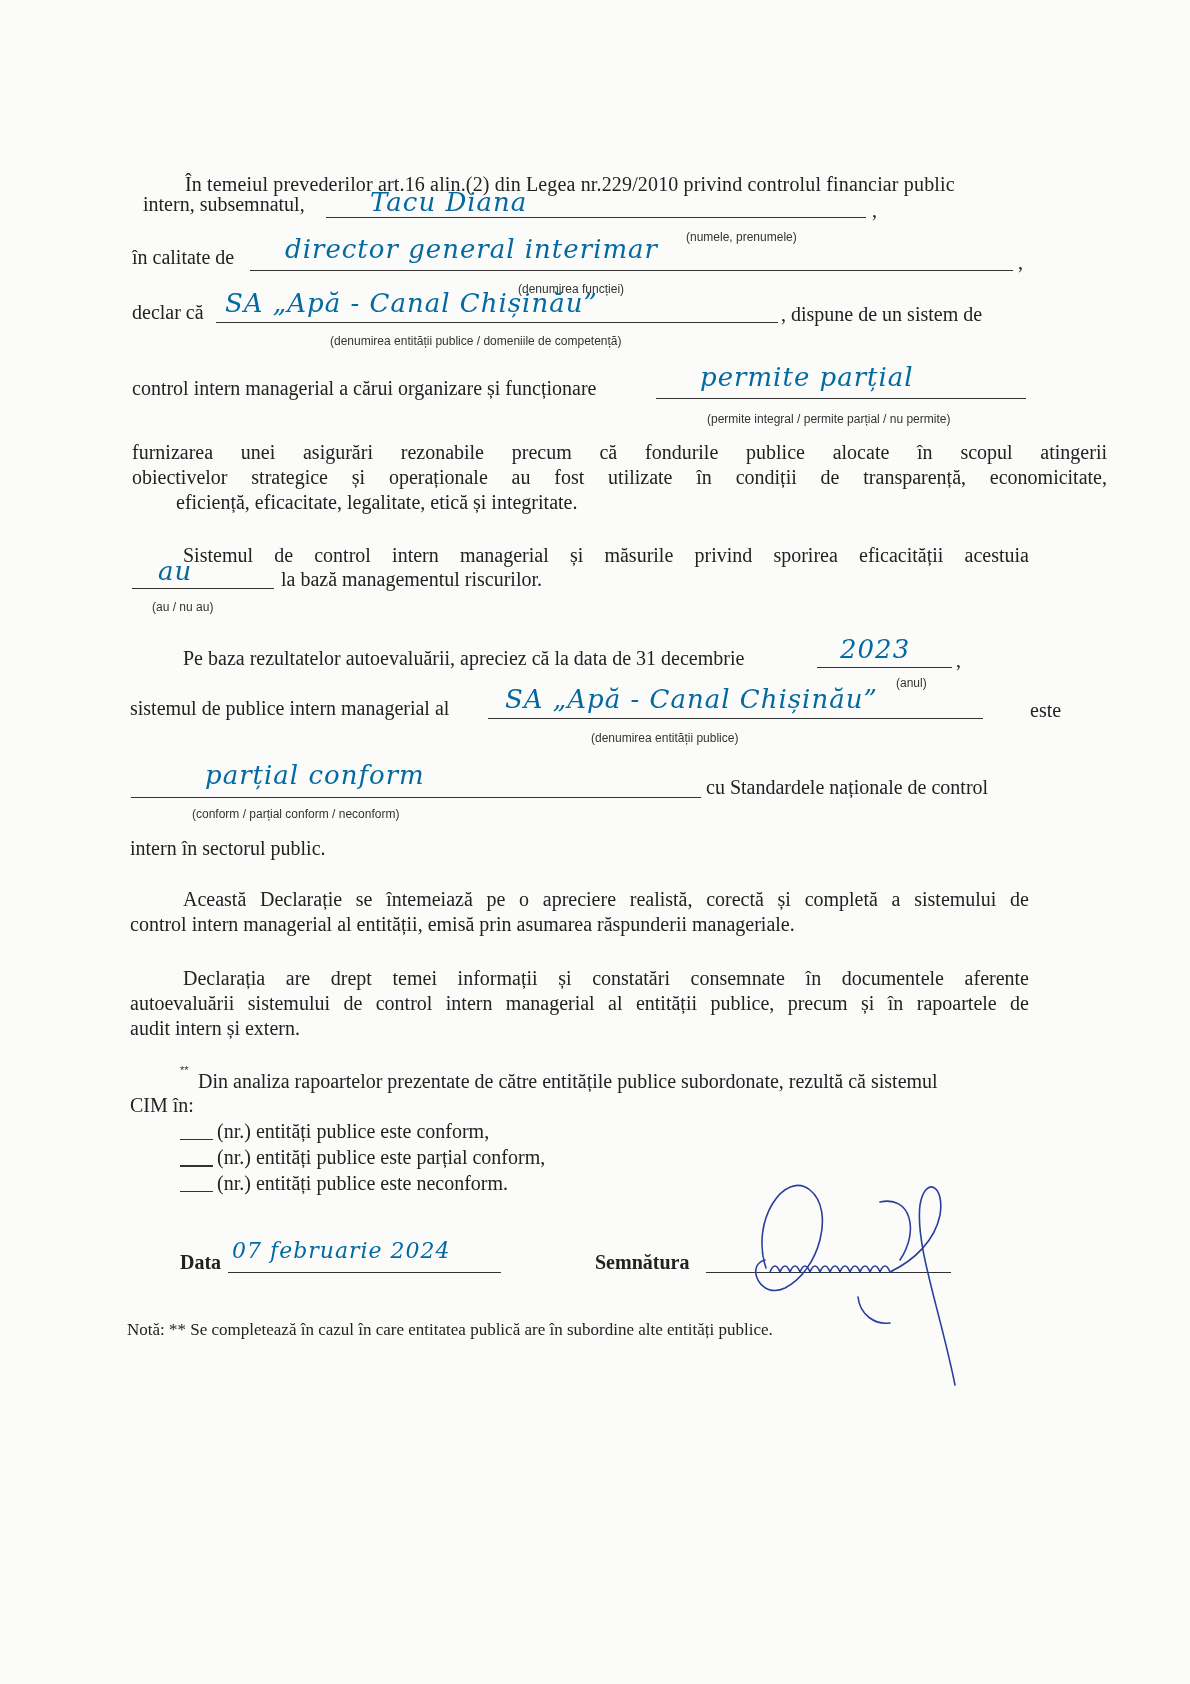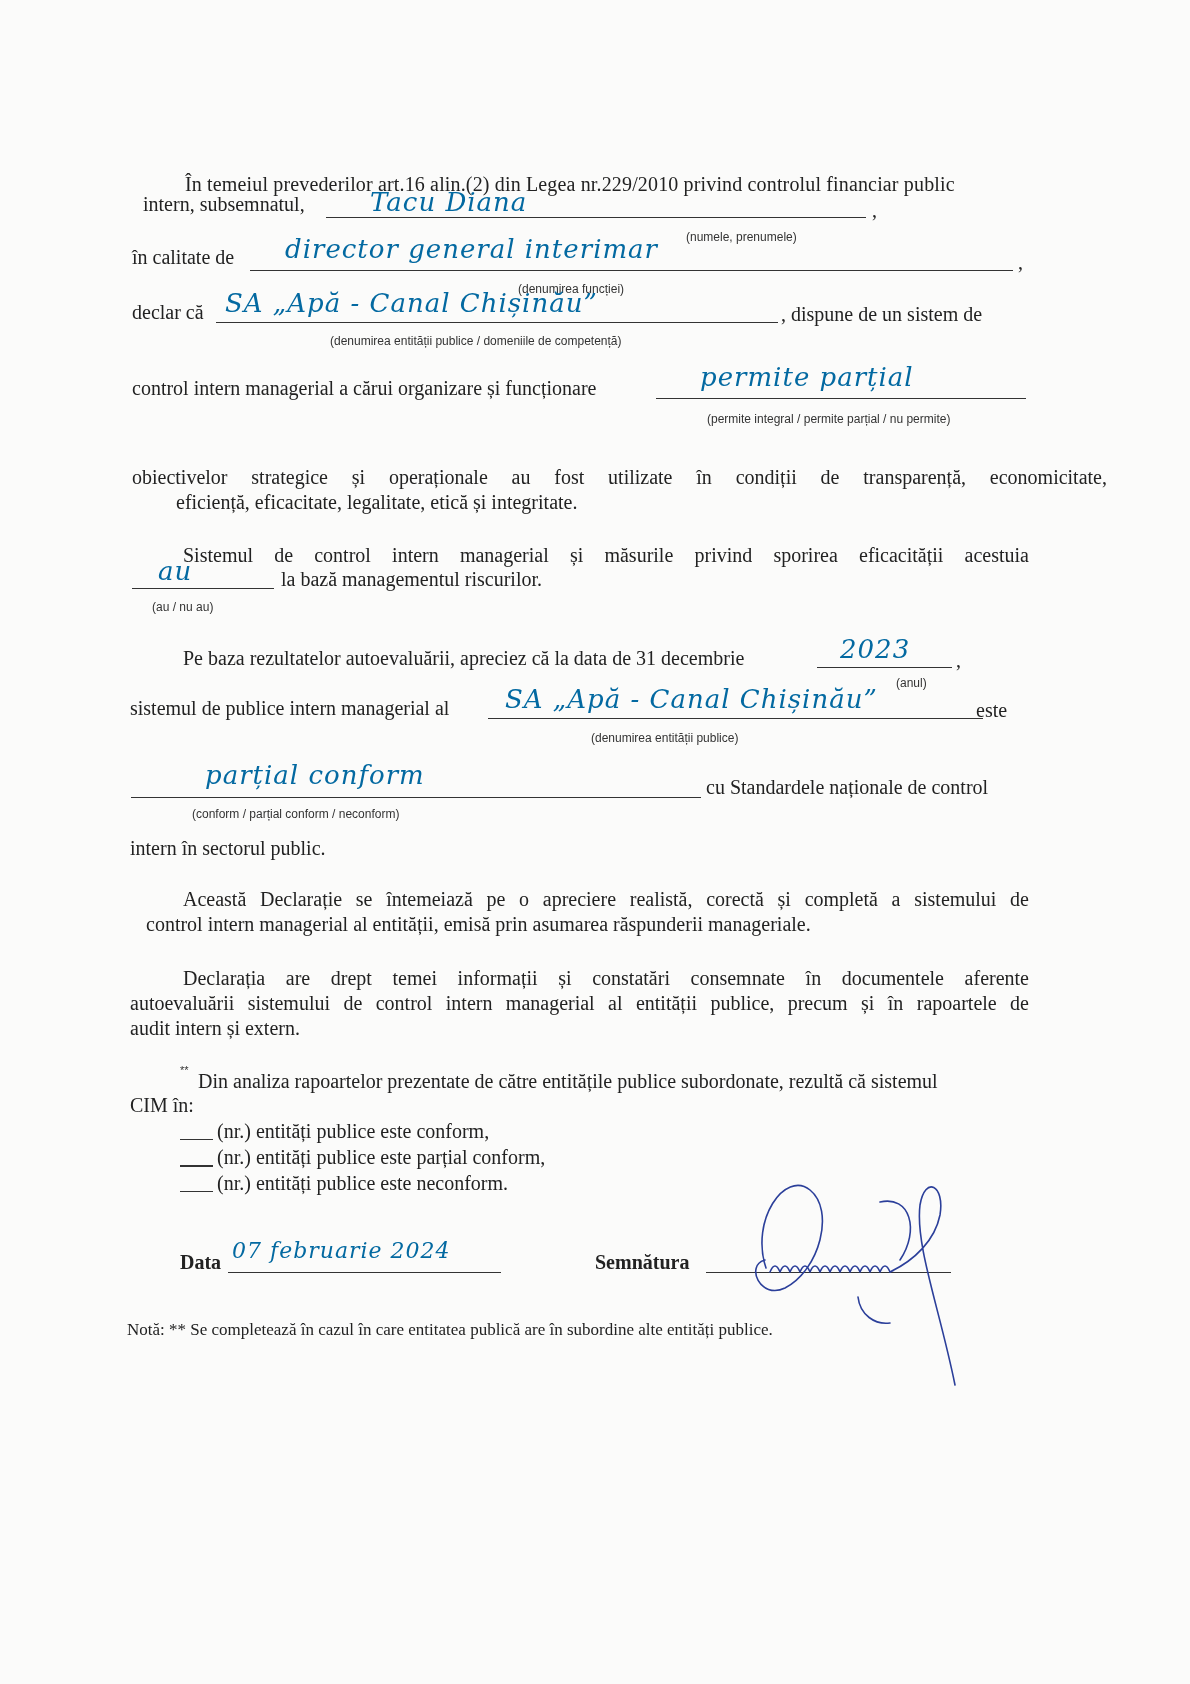--- a/index.html
+++ b/index.html
@@ -43,49 +43,50 @@
   <div class="line" style="left:216px; top:322px; width:562px;"></div>
   <div class="hand" style="left:225px; top:288px;">SA „Apă - Canal Chișinău”</div>
   <div class="abs txt" style="left:781px; top:302px;">, dispune de un sistem de</div>
   <div class="abs small" style="left:330px; top:334px;">(denumirea entității publice / domeniile de competență)</div>
 
   <div class="abs txt" style="left:132px; top:376px;">control intern managerial a cărui organizare și funcționare</div>
   <div class="line" style="left:656px; top:398px; width:370px;"></div>
   <div class="hand" style="left:700px; top:362px;">permite parțial</div>
   <div class="abs small" style="left:707px; top:412px;">(permite integral / permite parțial / nu permite)</div>
 
+  <div class="abs txt just" style="left:132px; top:440px;">furnizarea unei asigurări rezonabile precum că fondurile publice alocate în scopul atingerii</div>
   <div class="abs txt just" style="left:132px; top:465px;">obiectivelor strategice și operaționale au fost utilizate în condiții de transparență, economicitate,</div>
   <div class="abs txt" style="left:132px; top:490px;margin-left:44px;">eficiență, eficacitate, legalitate, etică și integritate.</div>
 
   <div class="abs txt just" style="left:183px; top:543px; width:846px;">Sistemul de control intern managerial și măsurile privind sporirea eficacității acestuia</div>
   <div class="line" style="left:132px; top:588px; width:142px;"></div>
   <div class="hand" style="left:158px; top:556px;">au</div>
   <div class="abs txt" style="left:281px; top:567px;">la bază managementul riscurilor.</div>
   <div class="abs small" style="left:152px; top:600px;">(au / nu au)</div>
 
   <div class="abs txt" style="left:183px; top:646px;">Pe baza rezultatelor autoevaluării, apreciez că la data de 31 decembrie</div>
   <div class="line" style="left:817px; top:667px; width:135px;"></div>
   <div class="abs txt" style="left:956px; top:648px;">,</div>
   <div class="hand" style="left:840px; top:634px;">2023</div>
   <div class="abs small" style="left:896px; top:676px;">(anul)</div>
 
   <div class="abs txt" style="left:130px; top:696px;">sistemul de publice intern managerial al</div>
   <div class="line" style="left:488px; top:718px; width:495px;"></div>
   <div class="hand" style="left:505px; top:684px;">SA „Apă - Canal Chișinău”</div>
-  <div class="abs txt" style="left:976px; top:698px;text-align:right;">este</div>
+  <div class="abs txt" style="left:1030px; top:698px;text-align:right;">este</div>
   <div class="abs small" style="left:591px; top:731px;">(denumirea entității publice)</div>
 
   <div class="line" style="left:131px; top:797px; width:570px;"></div>
   <div class="hand" style="left:205px; top:760px;">parțial conform</div>
   <div class="abs txt" style="left:706px; top:775px;">cu Standardele naționale de control</div>
   <div class="abs small" style="left:192px; top:807px;">(conform / parțial conform / neconform)</div>
   <div class="abs txt" style="left:130px; top:836px;">intern în sectorul public.</div>
 
   <div class="abs txt just" style="left:183px; top:887px; width:846px;">Această Declarație se întemeiază pe o apreciere realistă, corectă și completă a sistemului de</div>
-  <div class="abs txt" style="left:146px; top:912px;">control intern managerial al entității, emisă prin asumarea răspunderii manageriale.</div>
+  <div class="abs txt" style="left:130px; top:912px;">control intern managerial al entității, emisă prin asumarea răspunderii manageriale.</div>
 
   <div class="abs txt just" style="left:183px; top:966px; width:846px;">Declarația are drept temei informații și constatări consemnate în documentele aferente</div>
   <div class="abs txt just" style="left:130px; top:991px; width:899px;">autoevaluării sistemului de control intern managerial al entității publice, precum și în rapoartele de</div>
   <div class="abs txt" style="left:130px; top:1016px;">audit intern și extern.</div>
 
   <div class="abs small" style="left:180px; top:1064px; font-size:11px;">**</div>
   <div class="abs txt" style="left:198px; top:1069px;">Din analiza rapoartelor prezentate de către entitățile publice subordonate, rezultă că sistemul</div>
   <div class="abs txt" style="left:130px; top:1093px;">CIM în:</div>
 
   <div class="line" style="left:180px; top:1139px; width:33px;"></div>

